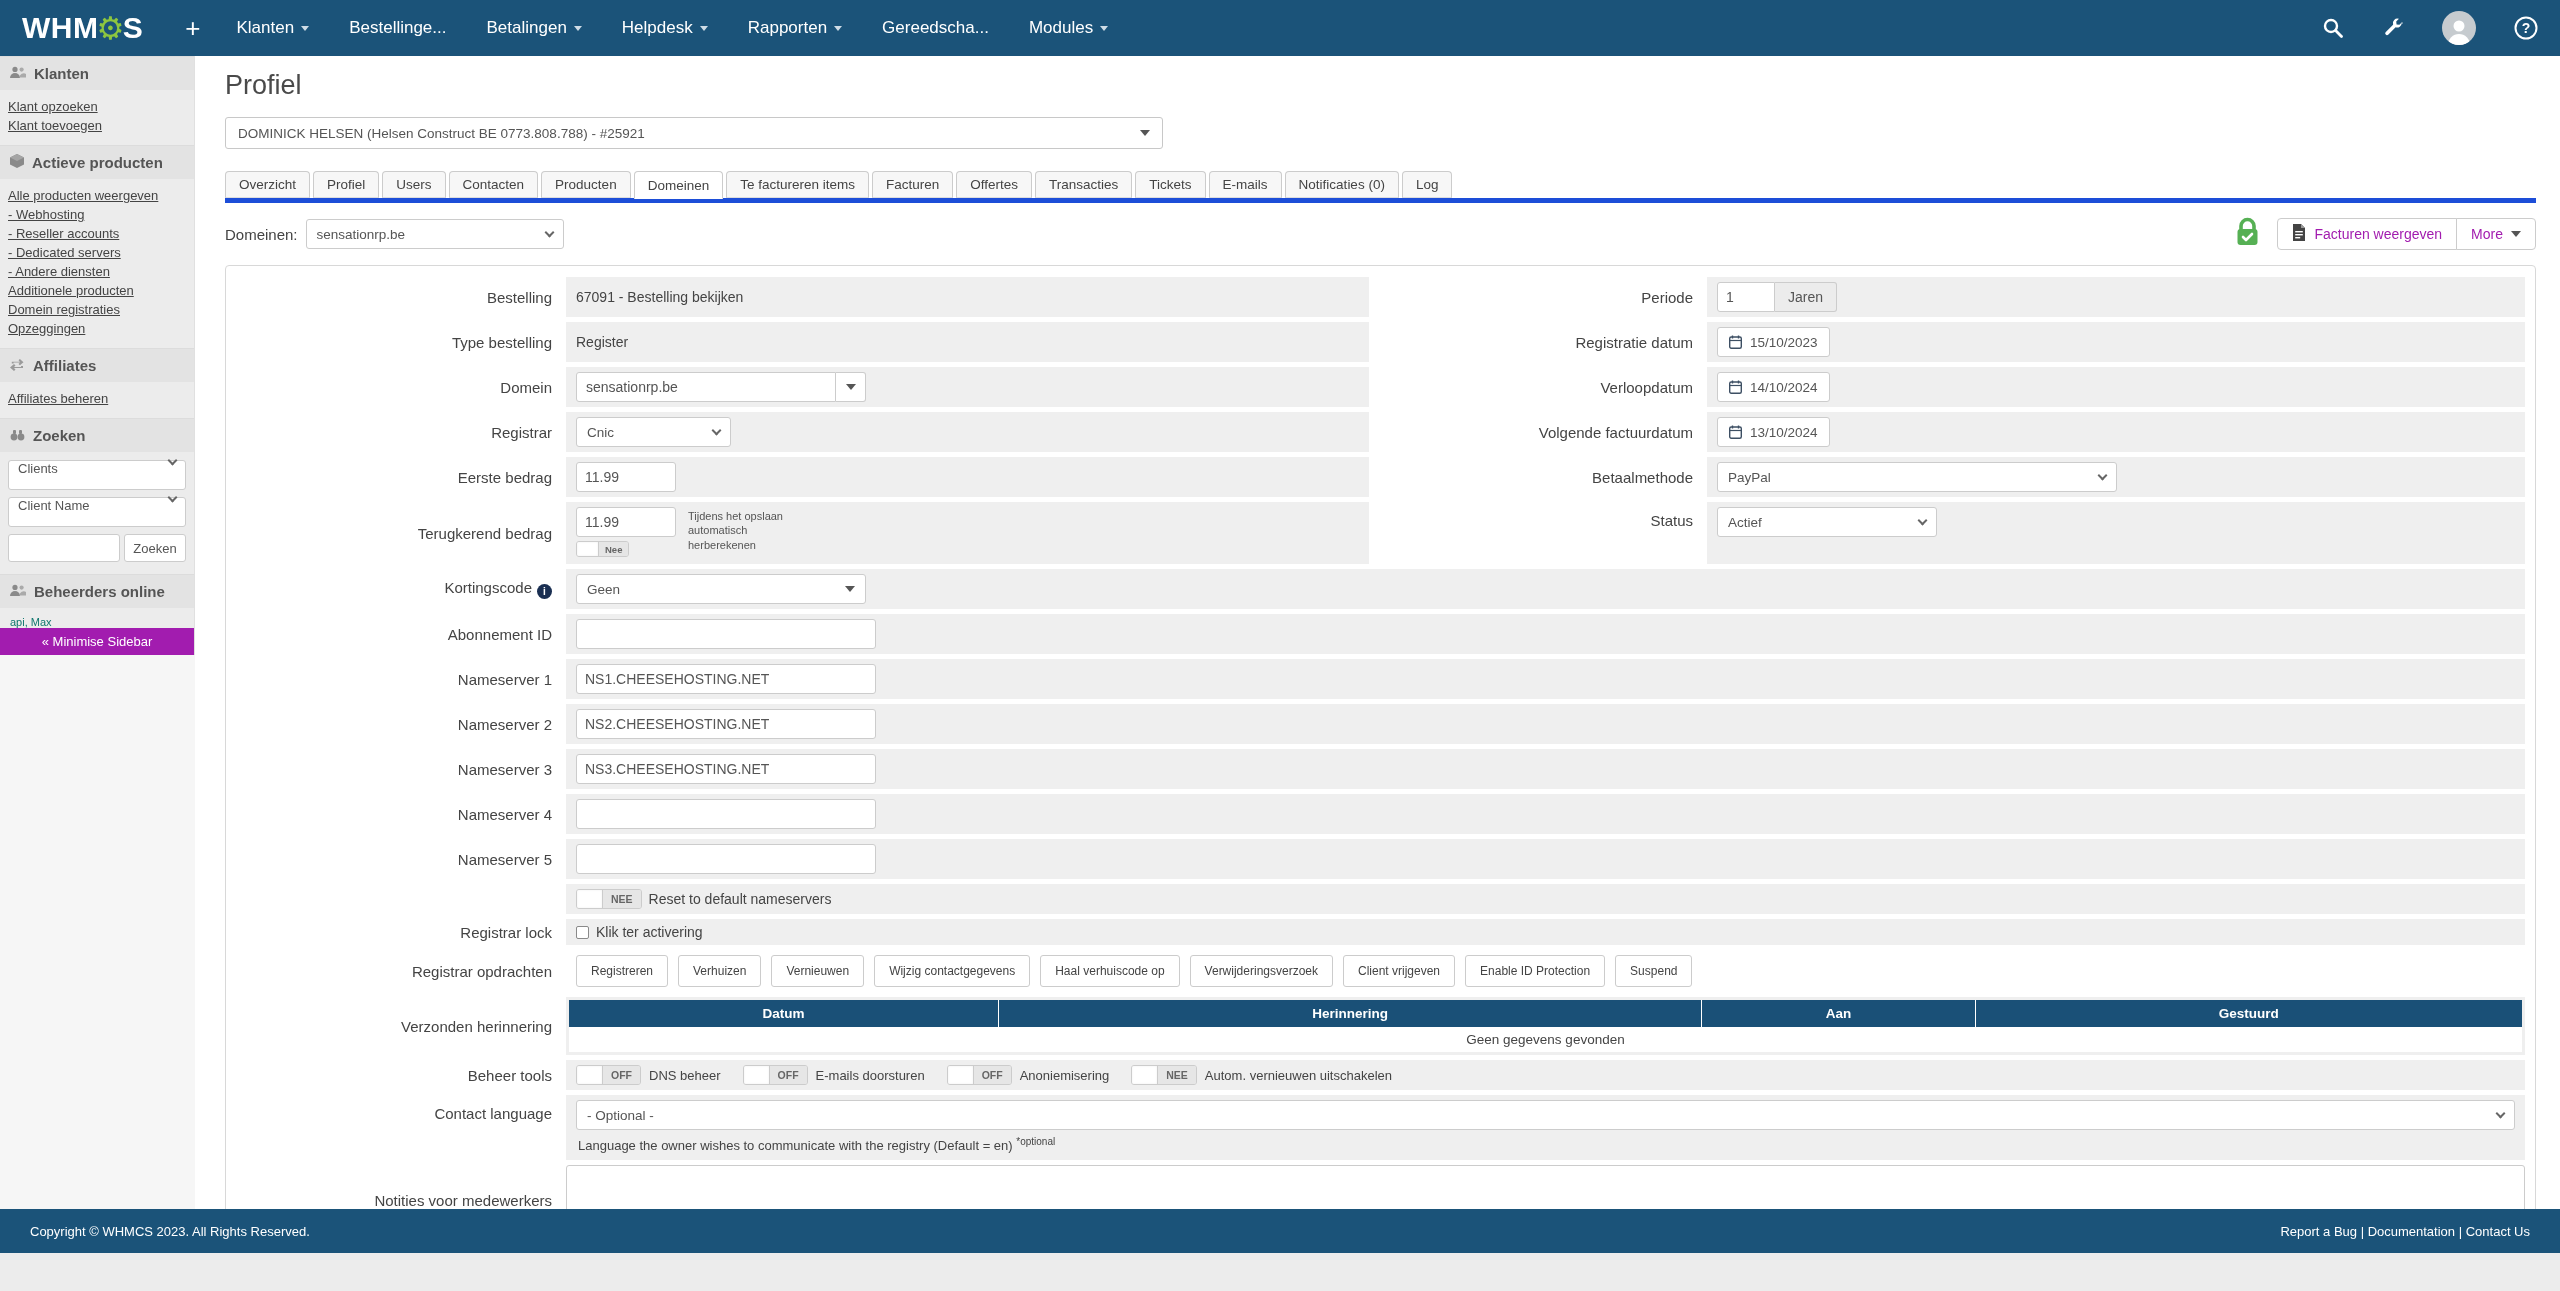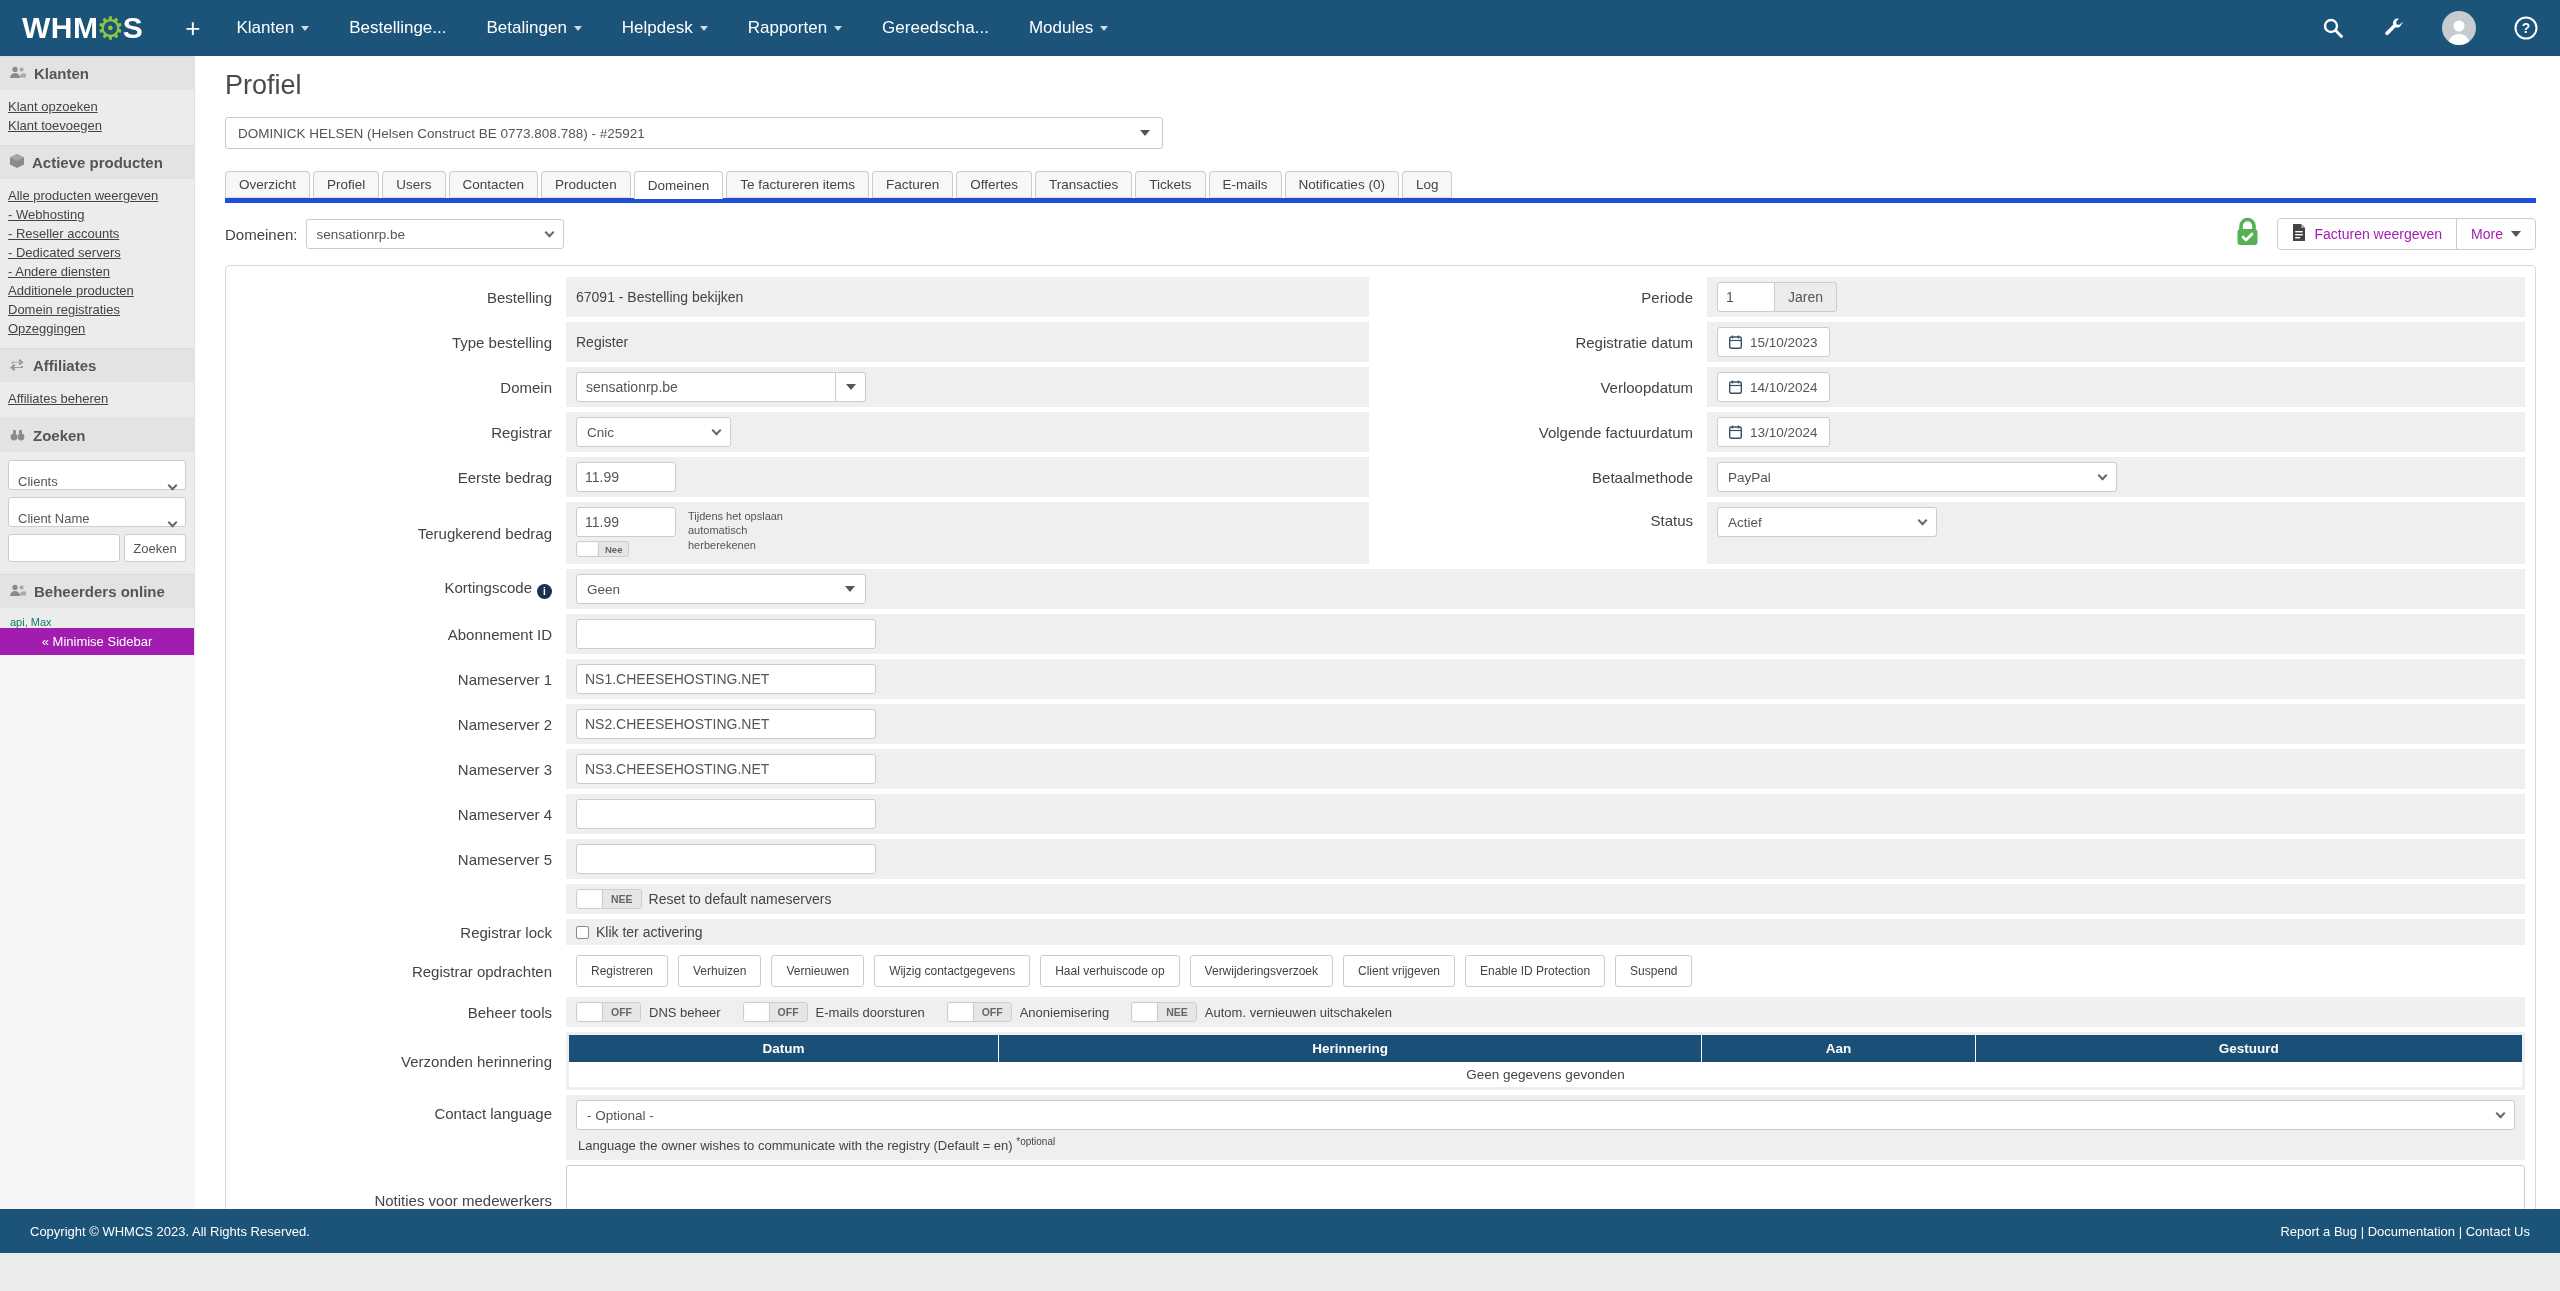--- a/index.html
+++ b/index.html
@@ -19,21 +19,21 @@
 
   
   .layout { display:flex; height:1153px; overflow:hidden; }
   .sidebar { width:195px; background:#f6f6f6; flex:none; font-size:13px; }
   .side-menu { background:#ececec; border-right:1px solid #e0e0e0; padding-bottom:0; }
   .side-head { background:#e3e3e3; border-top:1px solid #dcdcdc; padding:8px 10px; font-size:15px; font-weight:700; color:#555; display:flex; align-items:center; gap:8px; }
   .side-head svg { flex:none; }
   .side-links { padding:7px 0 10px 8px; }
   .side-links a { display:block; color:#444; text-decoration:underline; font-size:13px; line-height:19px; cursor:pointer; }
   .search-box { padding:8px 8px 12px 8px; }
-  .side-sel { display:flex; align-items:flex-end; justify-content:space-between; background:#fff; border:1px solid #ccc; border-radius:3px; height:30px; padding:0 9px; font-size:13px; color:#555; margin-bottom:7px; cursor:pointer; }
+  .side-sel { display:flex; align-items:flex-start; justify-content:space-between; background:#fff; border:1px solid #ccc; border-radius:3px; height:30px; padding:0 9px; font-size:13px; color:#555; margin-bottom:7px; cursor:pointer; }
   .chev { width:7px; height:7px; border-right:2px solid #666; border-bottom:2px solid #666; transform:rotate(45deg); margin-top:-4px; flex:none; }
   .search-row { display:flex; gap:4px; }
   .search-row input { width:112px; height:28px; border:1px solid #ccc; border-radius:3px; padding:0 6px; font-size:13px; }
   .search-row button { height:28px; flex:1; background:#fff; border:1px solid #ccc; border-radius:3px; font-size:13px; color:#555; cursor:pointer; }
   .admins-online { padding:8px 10px 0 10px; font-size:11px; color:#0f766e; }
   .minimise { background:#a21caf; color:#fff; text-align:center; font-size:13px; padding:6px 0; cursor:pointer; }
 
   
   .main { flex:1; background:#fff; padding:0 24px 0 30px; position:relative; }
   .page-title { font-size:27px; font-weight:400; color:#4a4a4a; margin-top:14px; }
@@ -479,20 +479,38 @@
               <button class="op-btn">Wijzig contactgegevens</button>
               <button class="op-btn">Haal verhuiscode op</button>
               <button class="op-btn">Verwijderingsverzoek</button>
               <button class="op-btn">Client vrijgeven</button>
               <button class="op-btn">Enable ID Protection</button>
               <button class="op-btn">Suspend</button>
             </div>
           </td>
         </tr>
         <tr>
+          <td class="flbl">Verzonden herinnering</td>
+          <td class="farea" colspan="3" style="padding:3px;">
+            <table class="remind">
+              <tbody>
+                    <tr>
+                <th style="width:22%">Datum</th>
+                <th style="width:36%">Herinnering</th>
+                <th style="width:14%">Aan</th>
+                <th style="width:28%">Gestuurd</th>
+              </tr>
+              <tr>
+                <td colspan="4">Geen gegevens gevonden</td>
+              </tr>
+            </tbody>
+                </table>
+          </td>
+        </tr>
+        <tr>
           <td class="flbl">Beheer tools</td>
           <td class="farea" colspan="3">
             <div class="tools-row">
               <span class="tool">
                 <span class="pill">
                       <span class="knob"></span>
                       <span class="state">OFF</span>
                     </span>
                 <span class="tlabel">DNS beheer</span>
               </span>
@@ -514,38 +532,20 @@
                 <span class="pill">
                       <span class="knob"></span>
                       <span class="state">NEE</span>
                     </span>
                 <span class="tlabel">Autom. vernieuwen uitschakelen</span>
               </span>
             </div>
           </td>
         </tr>
         <tr>
-          <td class="flbl">Verzonden herinnering</td>
-          <td class="farea" colspan="3" style="padding:3px;">
-            <table class="remind">
-              <tbody>
-                    <tr>
-                <th style="width:22%">Datum</th>
-                <th style="width:36%">Herinnering</th>
-                <th style="width:14%">Aan</th>
-                <th style="width:28%">Gestuurd</th>
-              </tr>
-              <tr>
-                <td colspan="4">Geen gegevens gevonden</td>
-              </tr>
-            </tbody>
-                </table>
-          </td>
-        </tr>
-        <tr>
           <td class="flbl" style="vertical-align:top; padding-top:10px;">Contact language</td>
           <td class="farea" colspan="3">
             <div class="cl-wrap">
               <div class="sel full">
                     <span>- Optional -</span>
                     <span class="chev"></span>
                   </div>
               <div class="cl-help"><span>Language the owner wishes to communicate with the registry (Default = en) </span><sup>*optional</sup></div>
             </div>
           </td>

